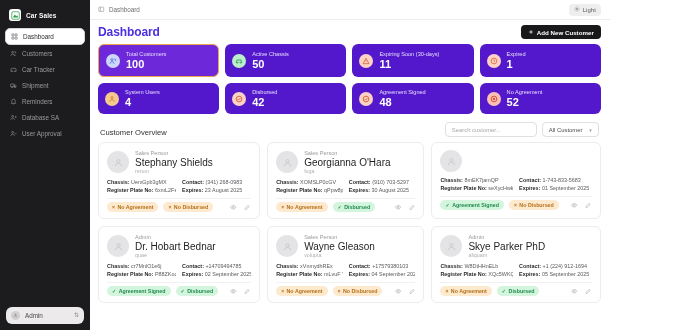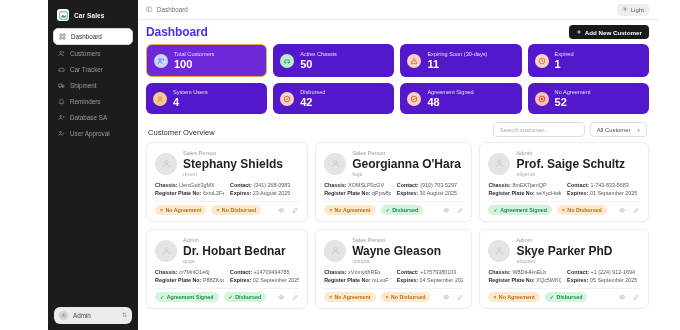--- a/index.html
+++ b/index.html
@@ -2,21 +2,21 @@
 <html><head>
 <meta charset="utf-8">
 <style>
   * { box-sizing: border-box; margin: 0; padding: 0; }
   html, body {
     width: 680px; height: 330px;
     font-family: "Liberation Sans", sans-serif;
     background: #ffffff;
     overflow: hidden;
   }
-  .app { display: flex; width: 572px; height: 330px; padding-left: 48px; }
+  .app { display: flex; width: 572px; height: 330px; }
 
   
   .sidebar {
     width: 90px; height: 330px;
     background: #1c1c1e;
     display: flex; flex-direction: column;
     padding: 6px 5px 5px 5px;
     flex: 0 0 90px;
   }
   .brand { display: flex; align-items: center; gap: 5px; padding: 3px 4px 7px 4px; }
@@ -124,21 +124,21 @@
     display: flex; flex-direction: column; gap: 5px;
   }
   .cust-top { display: flex; align-items: center; gap: 6px; }
   .cust-avatar {
     width: 22px; height: 22px; border-radius: 50%;
     background: #e4e4e6; flex: 0 0 22px;
     display: flex; align-items: center; justify-content: center;
   }
   .cust-id { display: flex; flex-direction: column; gap: .5px; min-width: 0; }
   .cust-role { font-size: 5.6px; color: #9b9ba0; }
-  .cust-name { font-size: 12px; font-weight: bold; color: #1f1f22; white-space: nowrap; }
+  .cust-name { font-size: 10px; font-weight: normal; color: #1f1f22; white-space: nowrap; }
   .cust-sub { font-size: 5.4px; color: #b0b0b5; }
 
   .cust-fields { display: grid; grid-template-columns: 1fr 1fr; gap: 2px 6px; }
   .fld { font-size: 5.4px; color: #5a5a60; white-space: nowrap; overflow: hidden; }
   .fld b { color: #2a2a2d; font-weight: bold; }
 
   .cust-foot { display: flex; align-items: center; gap: 5px; padding-top: 3px; border-top: .6px solid #f1f1f3; }
   .pill {
     display: inline-flex; align-items: center; gap: 2.5px;
     border-radius: 8px; padding: 2px 5px;
@@ -499,25 +499,20 @@
           </div>
 
           <div class="cust-card">
             <div class="cust-top">
               <span class="cust-avatar">
                 <svg width="11" height="11" viewBox="0 0 24 24" fill="none" stroke="#c8c8cb" stroke-width="2">
                     <circle cx="12" cy="9" r="3.4"></circle>
                     <path d="M5 20c0-3.6 3.2-5.8 7-5.8s7 2.2 7 5.8"></path>
                   </svg>
               </span>
-              <span class="cust-id">
-                <span class="cust-role">Admin</span>
-                <span class="cust-name">Prof. Saige Schultz</span>
-                <span class="cust-sub">eligendi</span>
-              </span>
             </div>
             <div class="cust-fields">
               <span class="fld"><b>Chassis:</b> <span>8mEK7jamQP</span></span>
               <span class="fld"><b>Contact:</b> <span>1-743-833-5683</span></span>
               <span class="fld"><b>Register Plate No:</b> <span>seXycHwkRk</span></span>
               <span class="fld"><b>Expires:</b> <span>01 September 2025</span></span>
             </div>
             <div class="cust-foot">
               <span class="pill ok">
                   <span class="pill-dot">✓</span>

